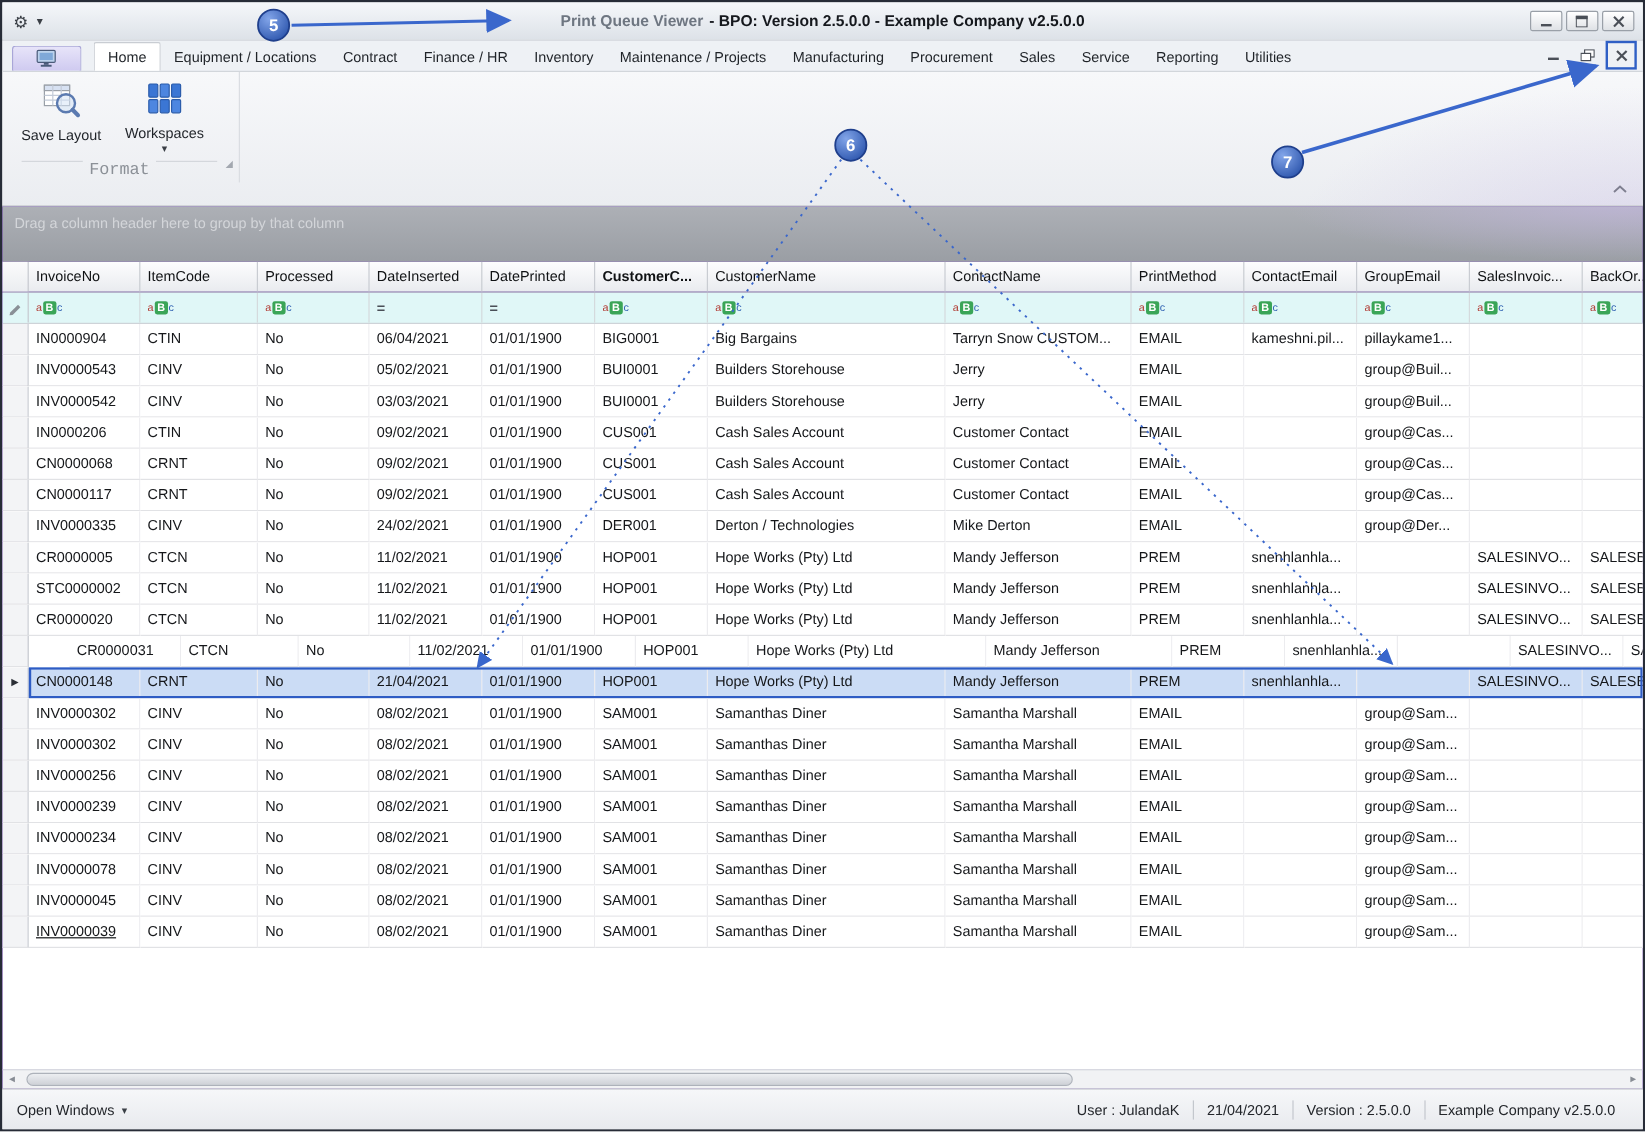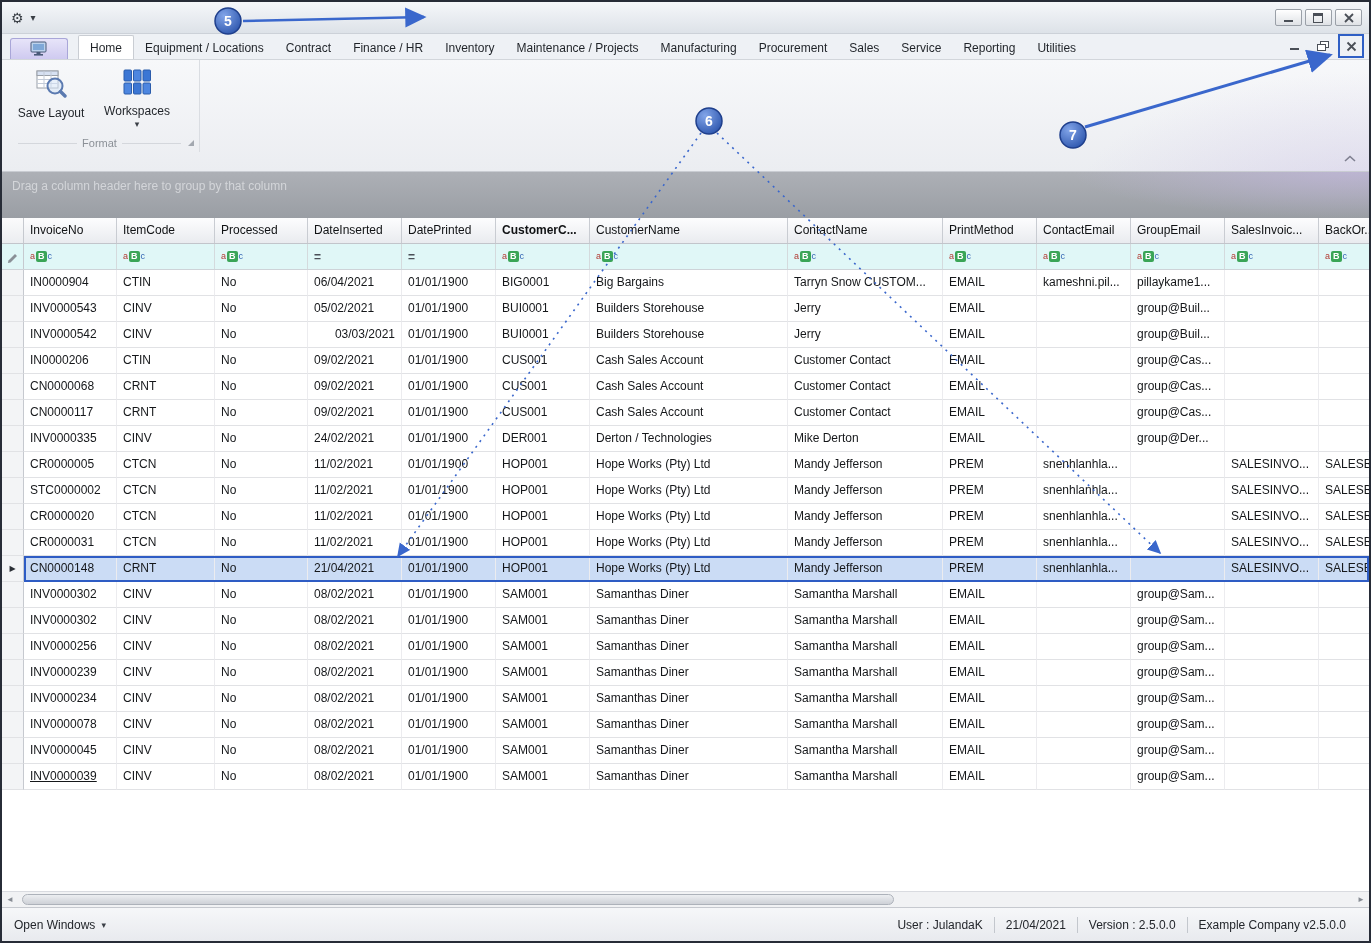--- a/index.html
+++ b/index.html
@@ -33,21 +33,21 @@
   .ribbon { flex: 0 0 112px; background: linear-gradient(#f7f8fa, #ebedf1); border-bottom: 1px solid #c9ccd2; position: relative; }
   .ribbon::after { content: ""; position: absolute; right: 0; top: 0; width: 320px; height: 100%; background: radial-gradient(ellipse at 100% 130%, rgba(186,168,224,0.30), transparent 65%); pointer-events: none; }
   .rb-groups { display: flex; height: 92px; padding-left: 6px; }
   .rb-group { display: flex; flex-direction: column; border-right: 1px solid #dadde2; }
   .group-fmt { width: 192px; }
   .group-cur { width: 88px; }
   .rb-buttons { display: flex; flex: 1; }
   .big-btn { width: 86px; display: flex; flex-direction: column; align-items: center; padding-top: 7px; gap: 5px; font-size: 12px; color: #1f2328; border-radius: 3px; cursor: default; }
   .big-btn .lbl { line-height: 1; }
   .big-btn .caret { font-size: 9px; color: #3a3f46; margin-top: -2px; line-height: 1; }
-  .rb-caption { height: 18px; display: flex; align-items: center; font-size: 11px; color: #8b9097; padding: 0 5px; }
+  .rb-caption { height: 18px; display: flex; font-size: 14px; color: #8b9097; padding: 0 5px; font-family: Liberation Mono, monospace; }
   .rb-caption .line { flex: 1; height: 1px; background: #d4d7dc; margin: 0 5px; }
   .launcher { width: 0; height: 0; border-left: 6px solid transparent; border-bottom: 6px solid #a3a8b0; margin-left: 2px; }
   .collapse { position: absolute; right: 12px; bottom: 4px; }
 
   
   .gridwrap { flex: 1; display: flex; flex-direction: column; background: #4c1d95; overflow: hidden; }
   .group-panel { flex: 0 0 46px; background: linear-gradient(#adb0b6, #9a9ea4); color: #d3d5d9; font-size: 12px; padding: 7px 0 0 10px; position: relative; }
   .group-panel::after { content: ""; position: absolute; right: 0; top: 0; width: 300px; height: 100%; background: radial-gradient(ellipse at 95% 0%, rgba(200,185,232,0.55), transparent 70%); pointer-events: none; }
 
   .gheader { flex: 0 0 26px; display: flex; background: linear-gradient(#fdfdfe, #e9ebef); border-bottom: 1px solid #c2c5cb; font-size: 12px; color: #101214; overflow: hidden; }
@@ -88,20 +88,23 @@
 </style>
 </head>
 <body>
 
 <div class="window">
 
   <div class="titlebar">
     <div class="tb-left">
       <span class="gear">⚙</span>
       <span class="qat-caret">▾</span>
+    </div>
+    <div class="title-center">
+      <span class="title-app">Print Queue Viewer</span><span class="title-rest">- BPO: Version 2.5.0.0 - Example Company v2.5.0.0</span>
     </div>
     <div class="tb-buttons">
       <div class="tb-btn">
         <svg width="10" height="10">
             <rect x="0" y="7" width="9" height="2" fill="#4a4f57"></rect>
           </svg>
       </div>
       <div class="tb-btn">
         <svg width="11" height="10">
             <rect x="0.5" y="0.5" width="9" height="9" fill="none" stroke="#4a4f57"></rect>
@@ -349,21 +352,21 @@
           <div class="cell" style="width: 94px;"></div>
           <div class="cell" style="width: 94px;">group@Buil...</div>
           <div class="cell" style="width: 94px;"></div>
           <div class="cell" style="width: 54px;"></div>
         </div>
         <div class="grow">
           <div class="ind"></div>
           <div class="cell" style="width: 93px;">INV0000542</div>
           <div class="cell" style="width: 98px;">CINV</div>
           <div class="cell" style="width: 93px;">No</div>
-          <div class="cell" style="width: 94px; text-align: right;">03/03/2021</div>
+          <div class="cell" style="width: 94px;">03/03/2021</div>
           <div class="cell" style="width: 94px;">01/01/1900</div>
           <div class="cell" style="width: 94px;">BUI0001</div>
           <div class="cell" style="width: 198px;">Builders Storehouse</div>
           <div class="cell" style="width: 155px;">Jerry</div>
           <div class="cell" style="width: 94px;">EMAIL</div>
           <div class="cell" style="width: 94px;"></div>
           <div class="cell" style="width: 94px;">group@Buil...</div>
           <div class="cell" style="width: 94px;"></div>
           <div class="cell" style="width: 54px;"></div>
         </div>
@@ -474,21 +477,21 @@
           <div class="cell" style="width: 198px;">Hope Works (Pty) Ltd</div>
           <div class="cell" style="width: 155px;">Mandy Jefferson</div>
           <div class="cell" style="width: 94px;">PREM</div>
           <div class="cell" style="width: 94px;">snenhlanhla...</div>
           <div class="cell" style="width: 94px;"></div>
           <div class="cell" style="width: 94px;">SALESINVO...</div>
           <div class="cell" style="width: 54px;">SALESB...</div>
         </div>
         <div class="grow">
           <div class="ind"></div>
-          <div class="cell" style="width: 93px;">CR0000031</div>
+          <div class="cell" style="width: 93px; margin-left: 34px;">CR0000031</div>
           <div class="cell" style="width: 98px;">CTCN</div>
           <div class="cell" style="width: 93px;">No</div>
           <div class="cell" style="width: 94px;">11/02/2021</div>
           <div class="cell" style="width: 94px;">01/01/1900</div>
           <div class="cell" style="width: 94px;">HOP001</div>
           <div class="cell" style="width: 198px;">Hope Works (Pty) Ltd</div>
           <div class="cell" style="width: 155px;">Mandy Jefferson</div>
           <div class="cell" style="width: 94px;">PREM</div>
           <div class="cell" style="width: 94px;">snenhlanhla...</div>
           <div class="cell" style="width: 94px;"></div>

